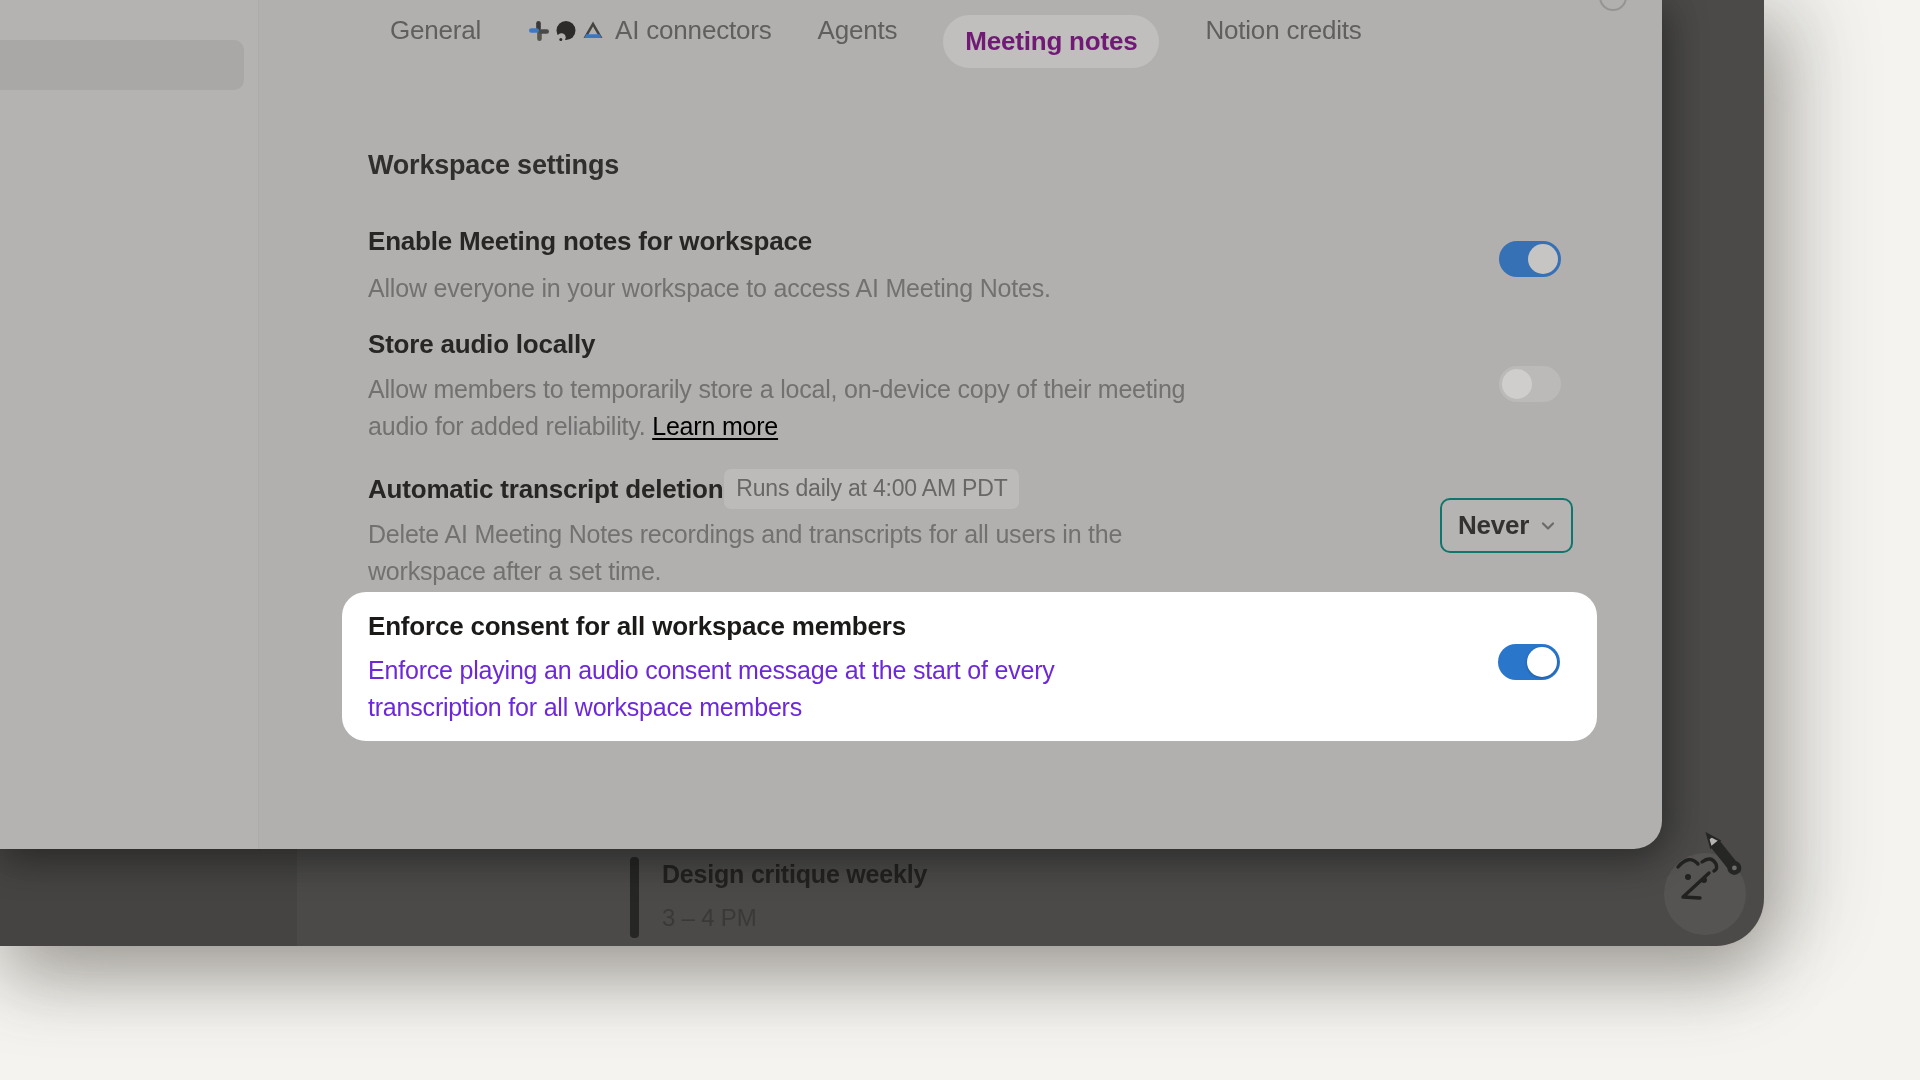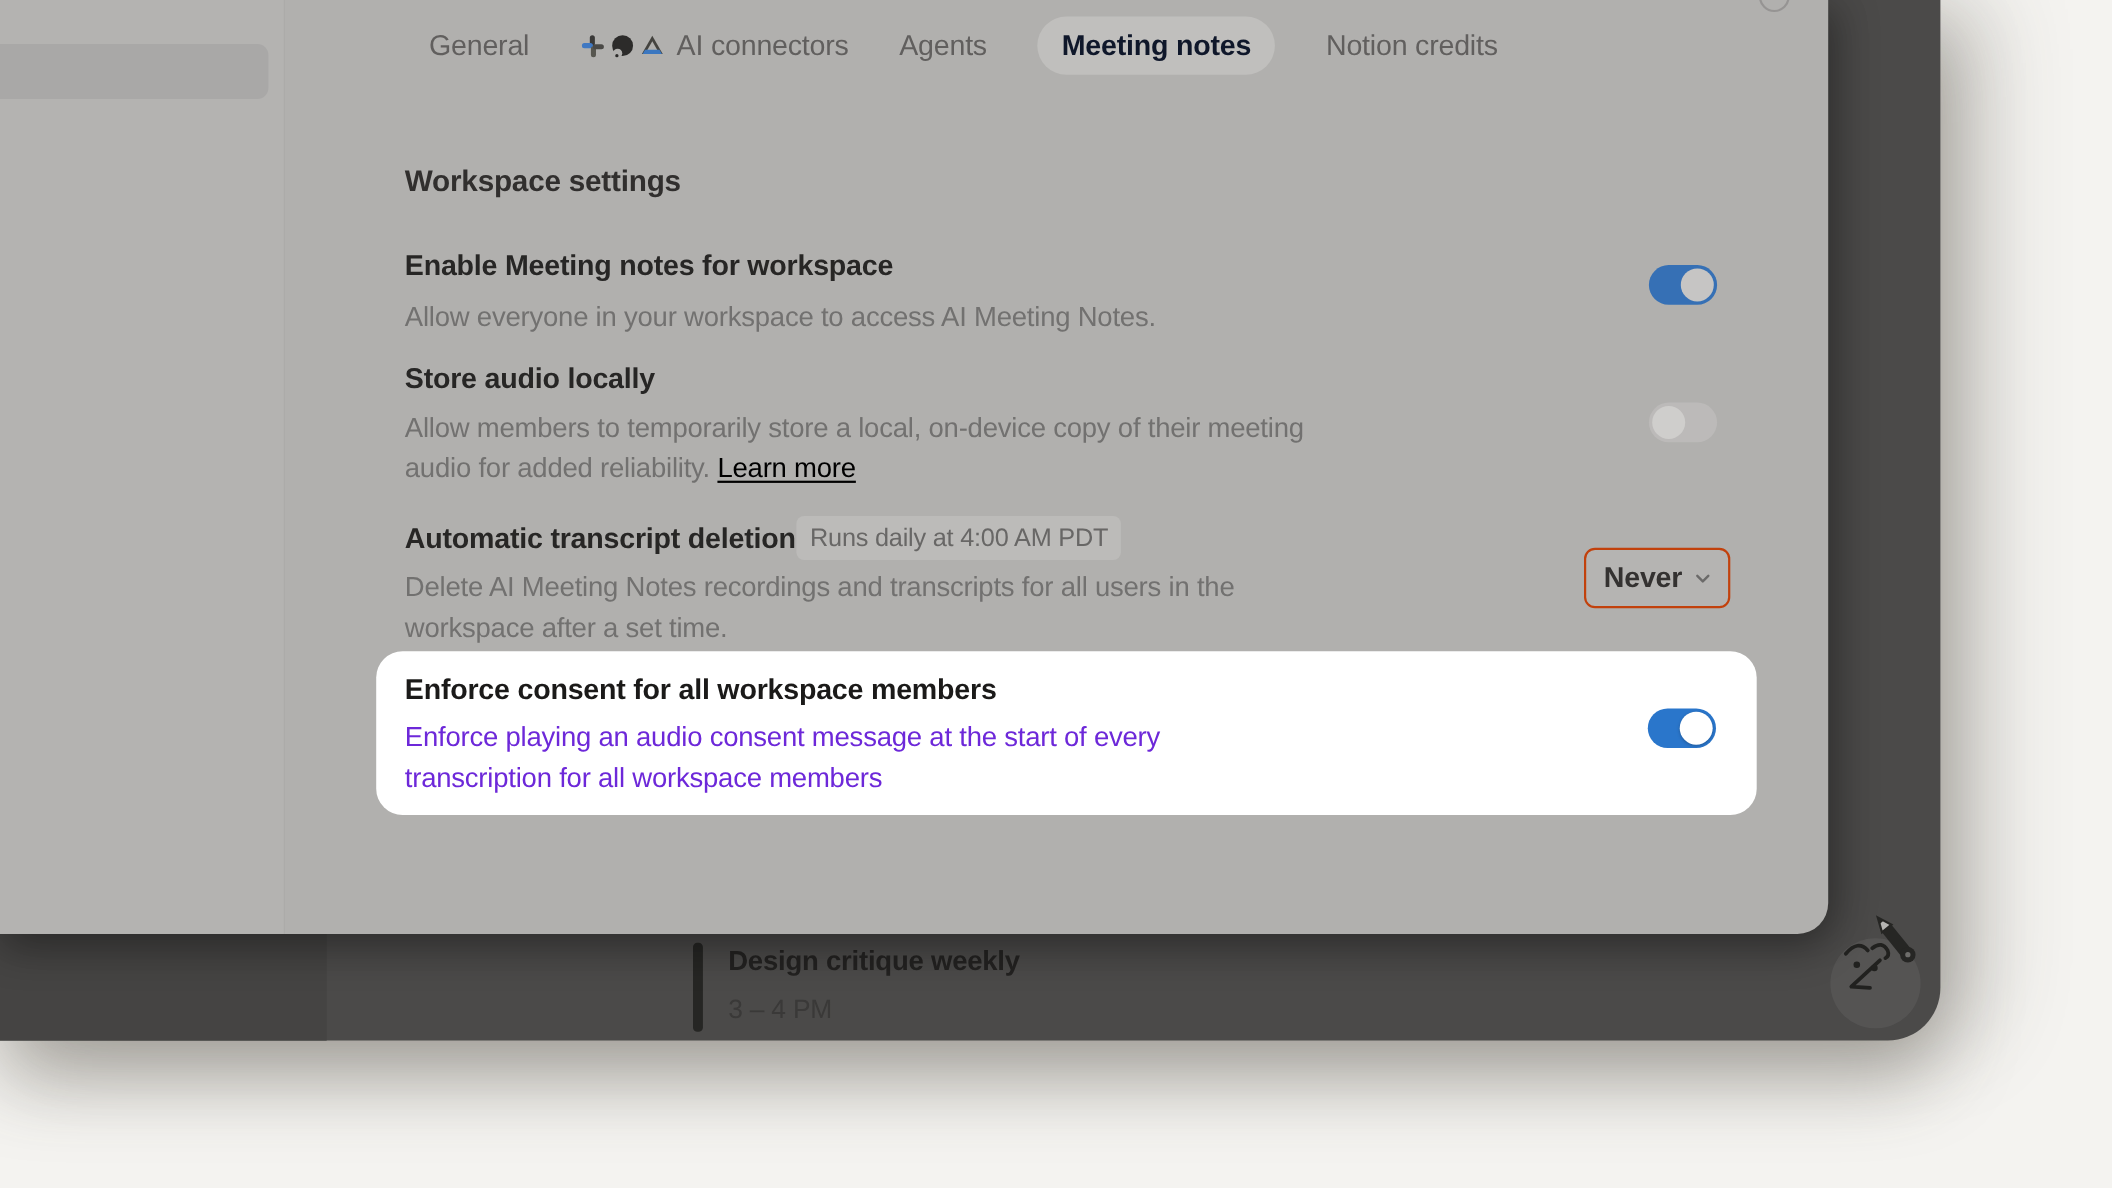--- a/index.html
+++ b/index.html
@@ -41,26 +41,26 @@
   .sidebar {
     position: absolute; left: 0; top: 0; width: 259px; height: 849px;
     background: #b4b3b1; border-right: 1px solid rgba(0,0,0,0.045);
   }
   .sidebar-pill {
     position: absolute; left: -14px; top: 40px; width: 258px; height: 50px;
     background: #a9a8a7; border-radius: 10px;
   }
 
   
-  .tabs { position: absolute; left: 390px; top: 15px; height: 53px; display: flex; align-items: center; gap: 46px; }
+  .tabs { position: absolute; left: 390px; top: 15px; height: 53px; display: flex; align-items: flex-start; gap: 46px; }
   .tab { font-size: 26px; color: #615f5e; white-space: nowrap; cursor: default; }
   .tab-active {
     background: #c0bfbd; border-radius: 27px; height: 53px;
     display: flex; align-items: center; padding: 0 22px;
-    color: #0f172a; font-weight: 700;
+    color: #701a75; font-weight: 700;
   }
   .tab-with-icons { display: flex; align-items: center; gap: 10px; }
   .connector-icons { display: flex; align-items: center; gap: 3px; }
   .connector-icons svg { display: block; }
 
   .section-title { position: absolute; left: 368px; top: 150px; font-size: 27px; font-weight: 700; color: #312f2e; }
 
   .row-title { font-size: 26px; font-weight: 700; color: #272625; white-space: nowrap; }
   .row-desc  { font-size: 25px; color: #727170; line-height: 37px; white-space: nowrap; }
 
@@ -86,21 +86,21 @@
   .t-off { background: #bcbab9; }
   .t-off .knob { left: 3px; background: #cfcecc; }
   .t-on-bright { background: #2a76cb; }
   .t-on-bright .knob { right: 3px; background: #ffffff; box-shadow: 0 1px 3px rgba(0,0,0,0.25); }
   .toggle-1 { left: 1499px; top: 241px; }
   .toggle-2 { left: 1499px; top: 366px; }
 
   
   .dropdown {
     position: absolute; left: 1440px; top: 498px; height: 55px; min-width: 118px;
-    border: 2px solid #c2410c; border-radius: 10px; background: #b5b4b2;
+    border: 2px solid #0f766e; border-radius: 10px; background: #b5b4b2;
     display: flex; align-items: center; justify-content: center; gap: 10px;
     padding: 0 14px 0 16px; cursor: pointer;
   }
   .dropdown-value { font-size: 26px; font-weight: 700; color: #343231; }
 
   
   .card {
     position: absolute; left: 342px; top: 592px; width: 1255px; height: 149px;
     background: #ffffff; border-radius: 24px; padding-left: 30px;
   }

